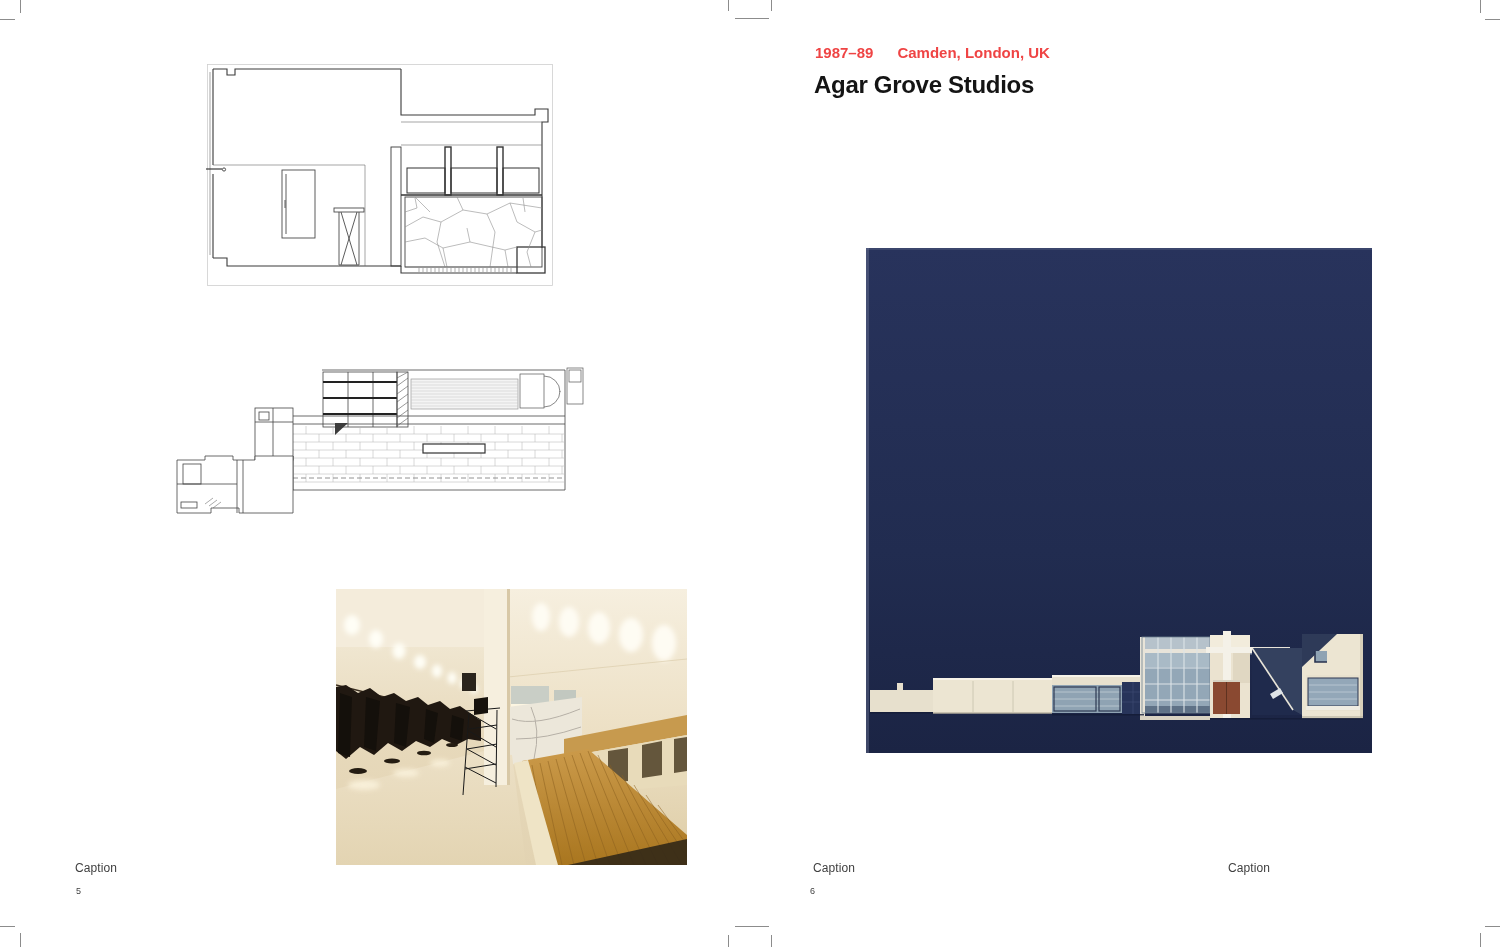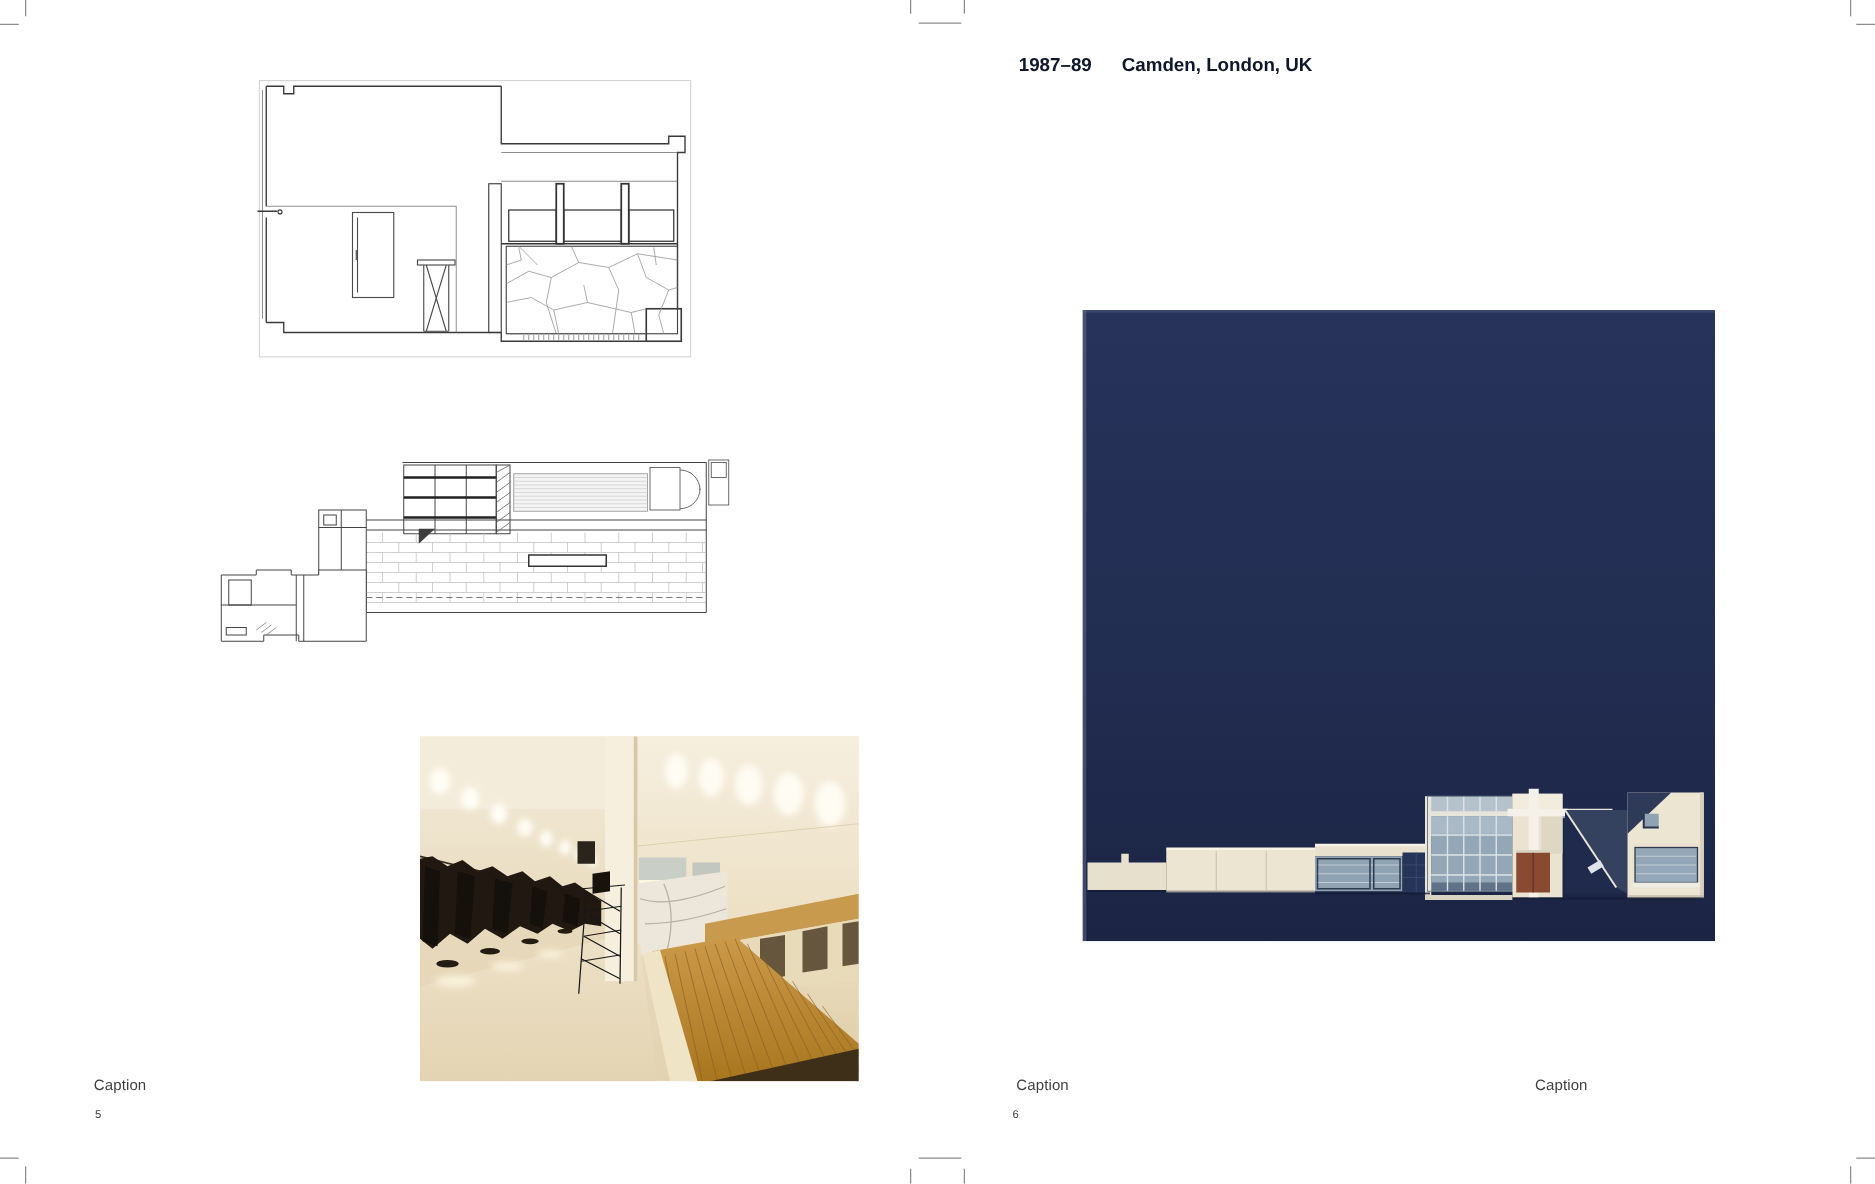--- a/index.html
+++ b/index.html
@@ -14,21 +14,21 @@
   .spread{position:absolute;inset:0;}
   
   .crop{position:absolute;background:#8c8c8c;}
   
   .fig{position:absolute;}
   .fig svg{display:block;width:100%;height:100%;}
   
   .meta{
     position:absolute;left:815px;top:44px;
     font-size:15px;font-weight:700;letter-spacing:0;
-    color:#0f172a;white-space:nowrap;text-align:center;
+    color:#ef4444;white-space:nowrap;text-align:center;
   }
   .meta .loc{margin-left:24px;}
   .title{
     position:absolute;left:814px;top:71px;
     font-size:24px;font-weight:700;letter-spacing:-0.3px;
     color:#141414;white-space:nowrap;
   }
   
   .caption{
     position:absolute;font-size:12px;color:#3f3f3f;letter-spacing:0.1px;
@@ -309,20 +309,21 @@
       <polygon points="138,110 152,108 152,124 138,126" fill="#17120c"></polygon>
     </svg>
   </div>
 
   <div class="caption" style="left:75px;top:861px;">Caption</div>
   <div class="folio" style="left:76px;top:886px;">5</div>
 
   <div class="meta">
     <span>1987–89</span><span class="loc">Camden, London, UK</span>
   </div>
+  <h1 class="title" style="margin:0;">Agar Grove Studios</h1>
 
   <div class="fig" style="left:866px;top:248px;width:506px;height:505px;">
     <svg viewBox="0 0 506 505">
       <defs>
         <linearGradient id="navyg" x1="0" y1="0" x2="0" y2="1">
           <stop offset="0" stop-color="#28335c"></stop>
           <stop offset="0.6" stop-color="#212c50"></stop>
           <stop offset="1" stop-color="#1b2444"></stop>
         </linearGradient>
       </defs>

